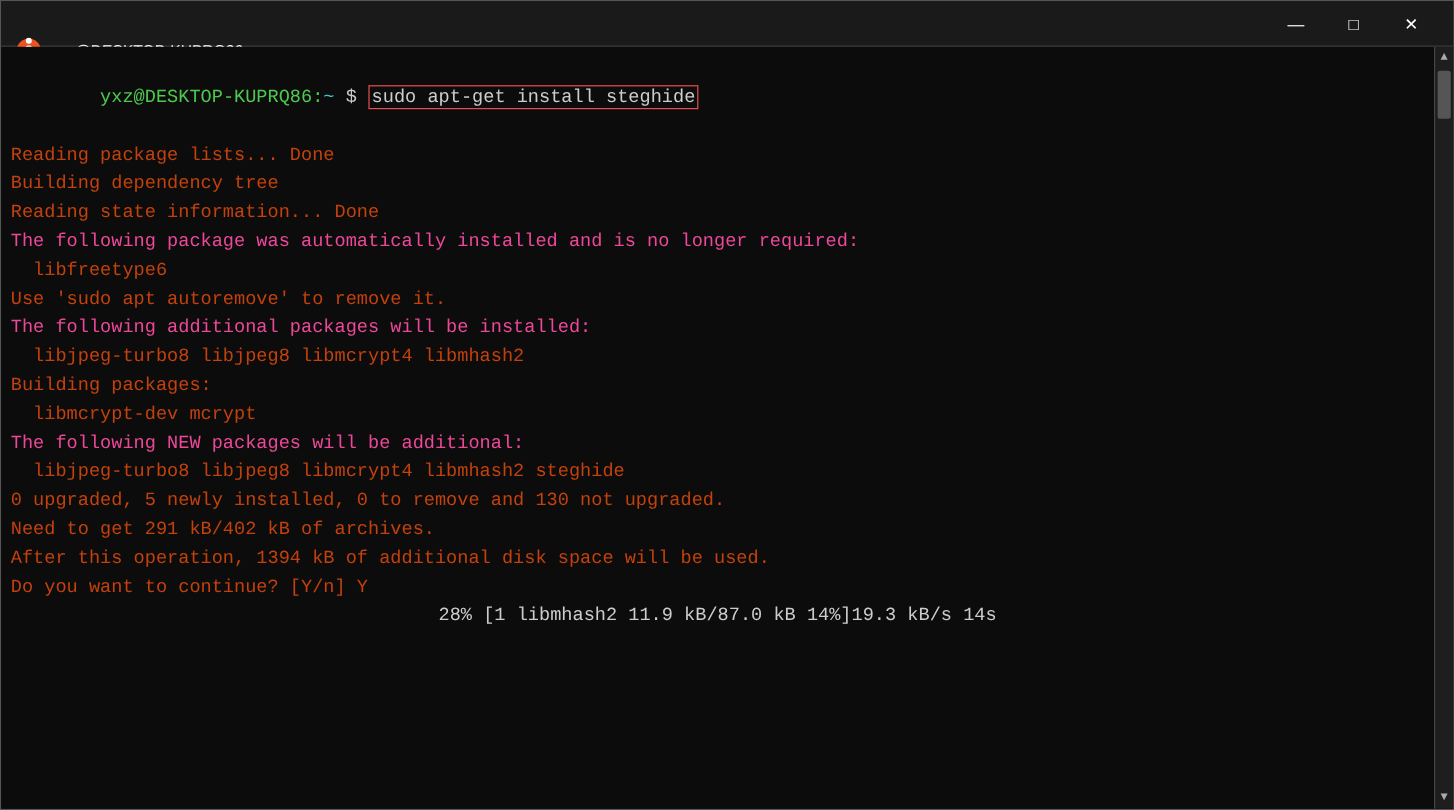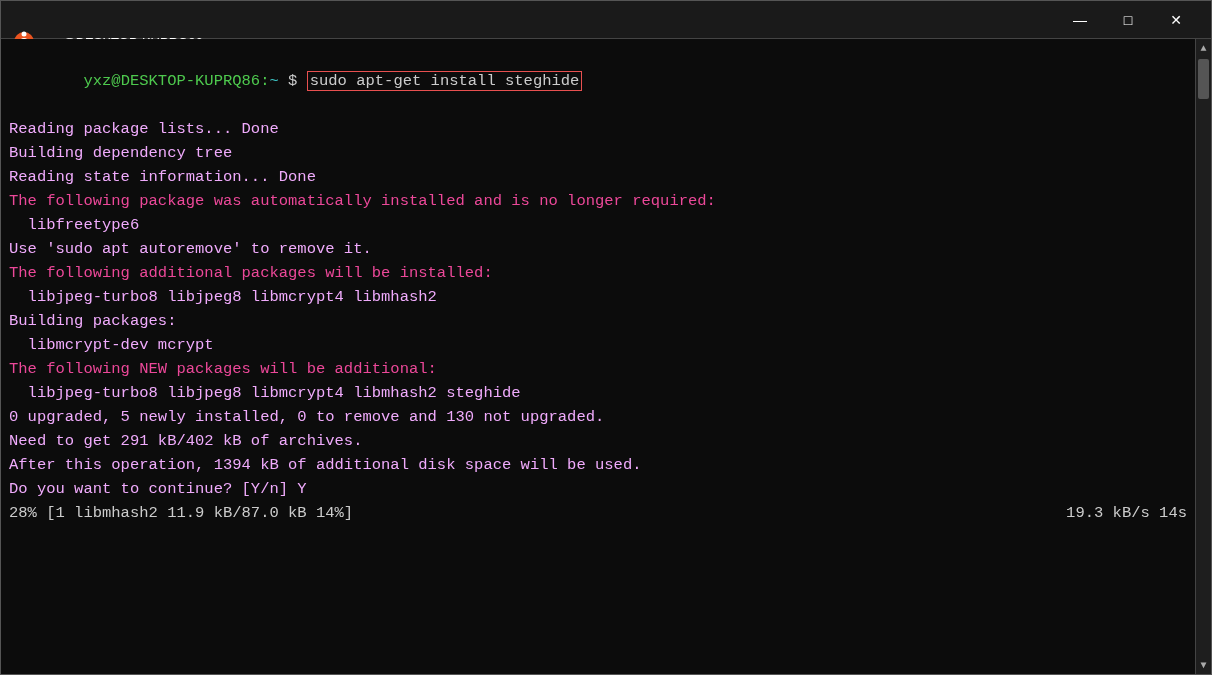--- a/index.html
+++ b/index.html
@@ -143,31 +143,31 @@
     }
 
     .cmd-box {
       display: inline;
       border: 1px solid #e85050;
       padding: 0 2px;
       color: #cccccc;
     }
 
     .info-line {
-      color: #f0abfc;
+      color: #c2410c;
     }
 
     .cyan-line {
       color: #ec4899;
     }
 
     .progress-line {
       color: #cccccc;
       display: flex;
-      justify-content: space-between;
+      justify-content: center;
     }
   </style>
 </head>
 <body>
 
 <div class="window">
 
   <div class="title-bar">
     <div class="title-bar-left">
 

